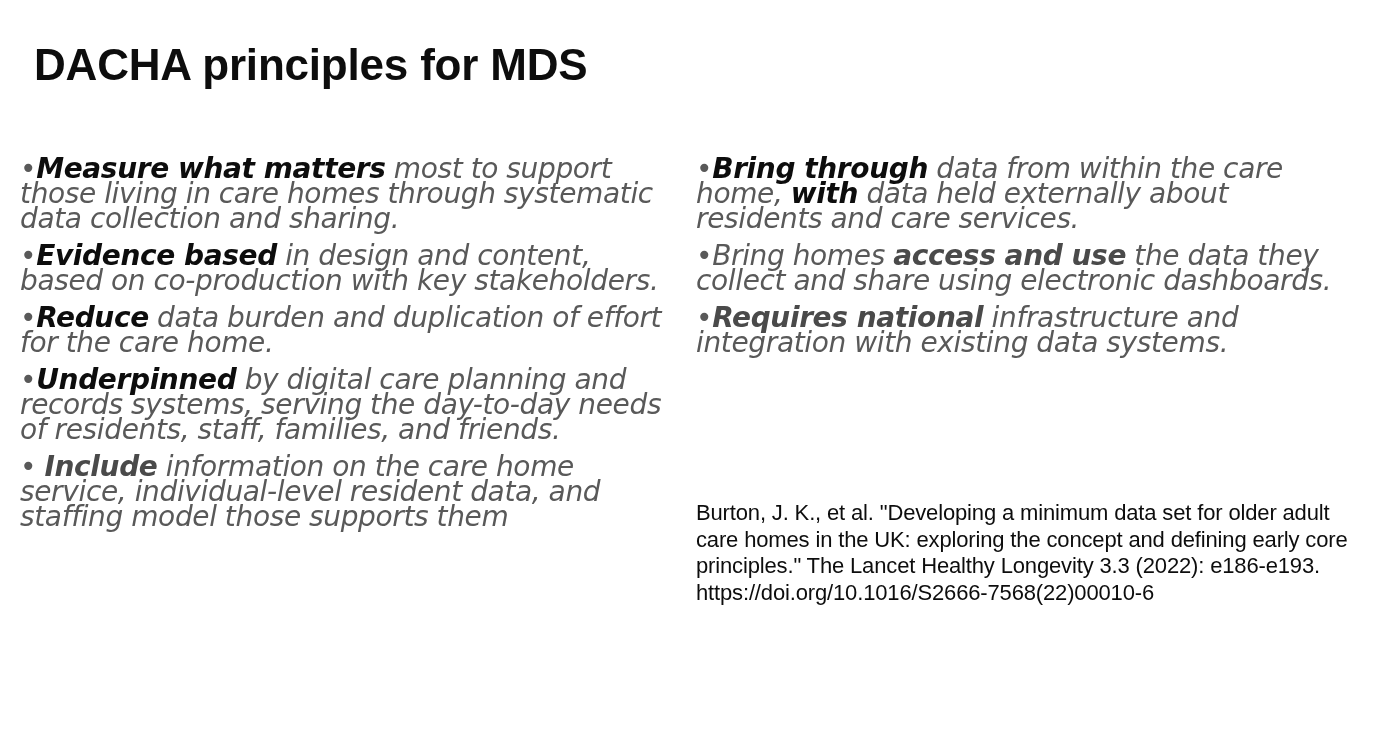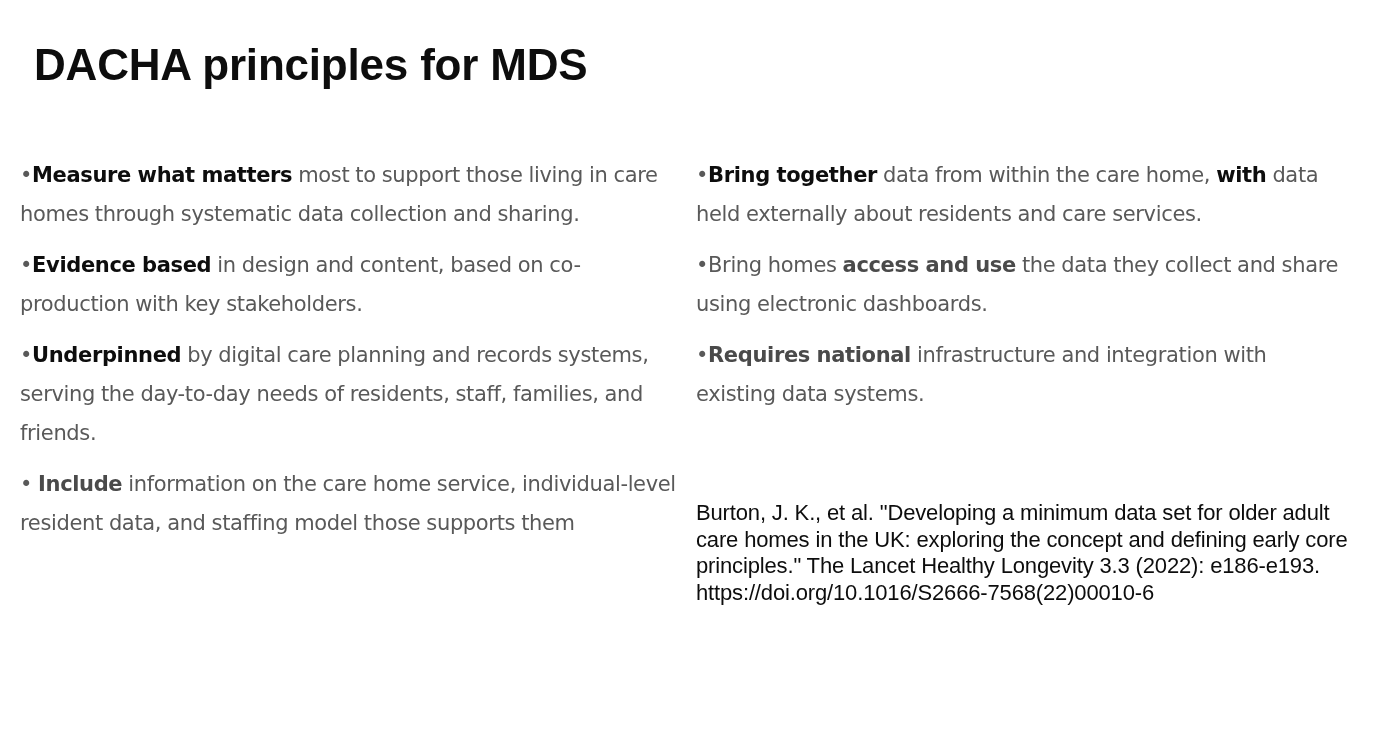--- a/index.html
+++ b/index.html
@@ -47,27 +47,28 @@
   }
   #right-column {
     position: absolute;
     left: 696px;
     top: 156px;
     width: 650px;
   }
 
   .bullet {
     font-family: "DejaVu Sans", sans-serif;
-    font-size: 21px;
-    line-height: 39px;
+    font-size: 28px;
+    line-height: 25px;
     color: #595959;
     margin: 0 0 12px 0;
     text-indent: 0;
     letter-spacing: -0.35px;
     word-spacing: -0.3px;
+    font-style: italic;
   }
   .bullet:last-child { margin-bottom: 0; }
 
   .b-black {
     font-weight: bold;
     color: #0d0d0d;
   }
   .b-gray {
     font-weight: bold;
     color: #4a4a4a;
@@ -92,30 +93,31 @@
 <div id="slide">
 
   <div id="slide-title">DACHA principles for MDS</div>
 
   <div id="left-column">
 
     <p class="bullet"><span>•</span><span class="b-black">Measure what matters</span><span> most to support those living in care homes through systematic data collection and sharing.</span></p>
 
     <p class="bullet"><span>•</span><span class="b-black">Evidence based</span><span> in design and content, based on co-production with key stakeholders.</span></p>
 
+    <p class="bullet"><span>•</span><span class="b-black">Reduce</span><span> data burden and duplication of effort for the care home.</span></p>
 
     <p class="bullet"><span>•</span><span class="b-black">Underpinned</span><span> by digital care planning and records systems, serving the day-to-day needs of residents, staff, families, and friends.</span></p>
 
     <p class="bullet"><span>• </span><span class="b-gray">Include</span><span> information on the care home service, individual-level  resident data, and staffing  model those supports them</span></p>
 
   </div>
 
   <div id="right-column">
 
-    <p class="bullet"><span>•</span><span class="b-black">Bring together</span><span> data from within the care home, </span><span class="b-black">with</span><span> data held externally about residents and care services.</span></p>
+    <p class="bullet"><span>•</span><span class="b-black">Bring through</span><span> data from within the care home, </span><span class="b-black">with</span><span> data held externally about residents and care services.</span></p>
 
 
     <p class="bullet"><span>•</span><span>Bring homes </span><span class="b-gray">access and use</span><span> the data they collect and share using electronic dashboards.</span></p>
 
     <p class="bullet"><span>•</span><span class="b-gray">Requires national</span><span> infrastructure and integration with existing data systems.</span></p>
 
   </div>
 
   <div id="citation">Burton, J. K., et al. "Developing a minimum data set for older adult care homes in the UK: exploring the concept and defining early core principles." The Lancet Healthy Longevity 3.3 (2022): e186-e193. https://doi.org/10.1016/S2666-7568(22)00010-6</div>
 

